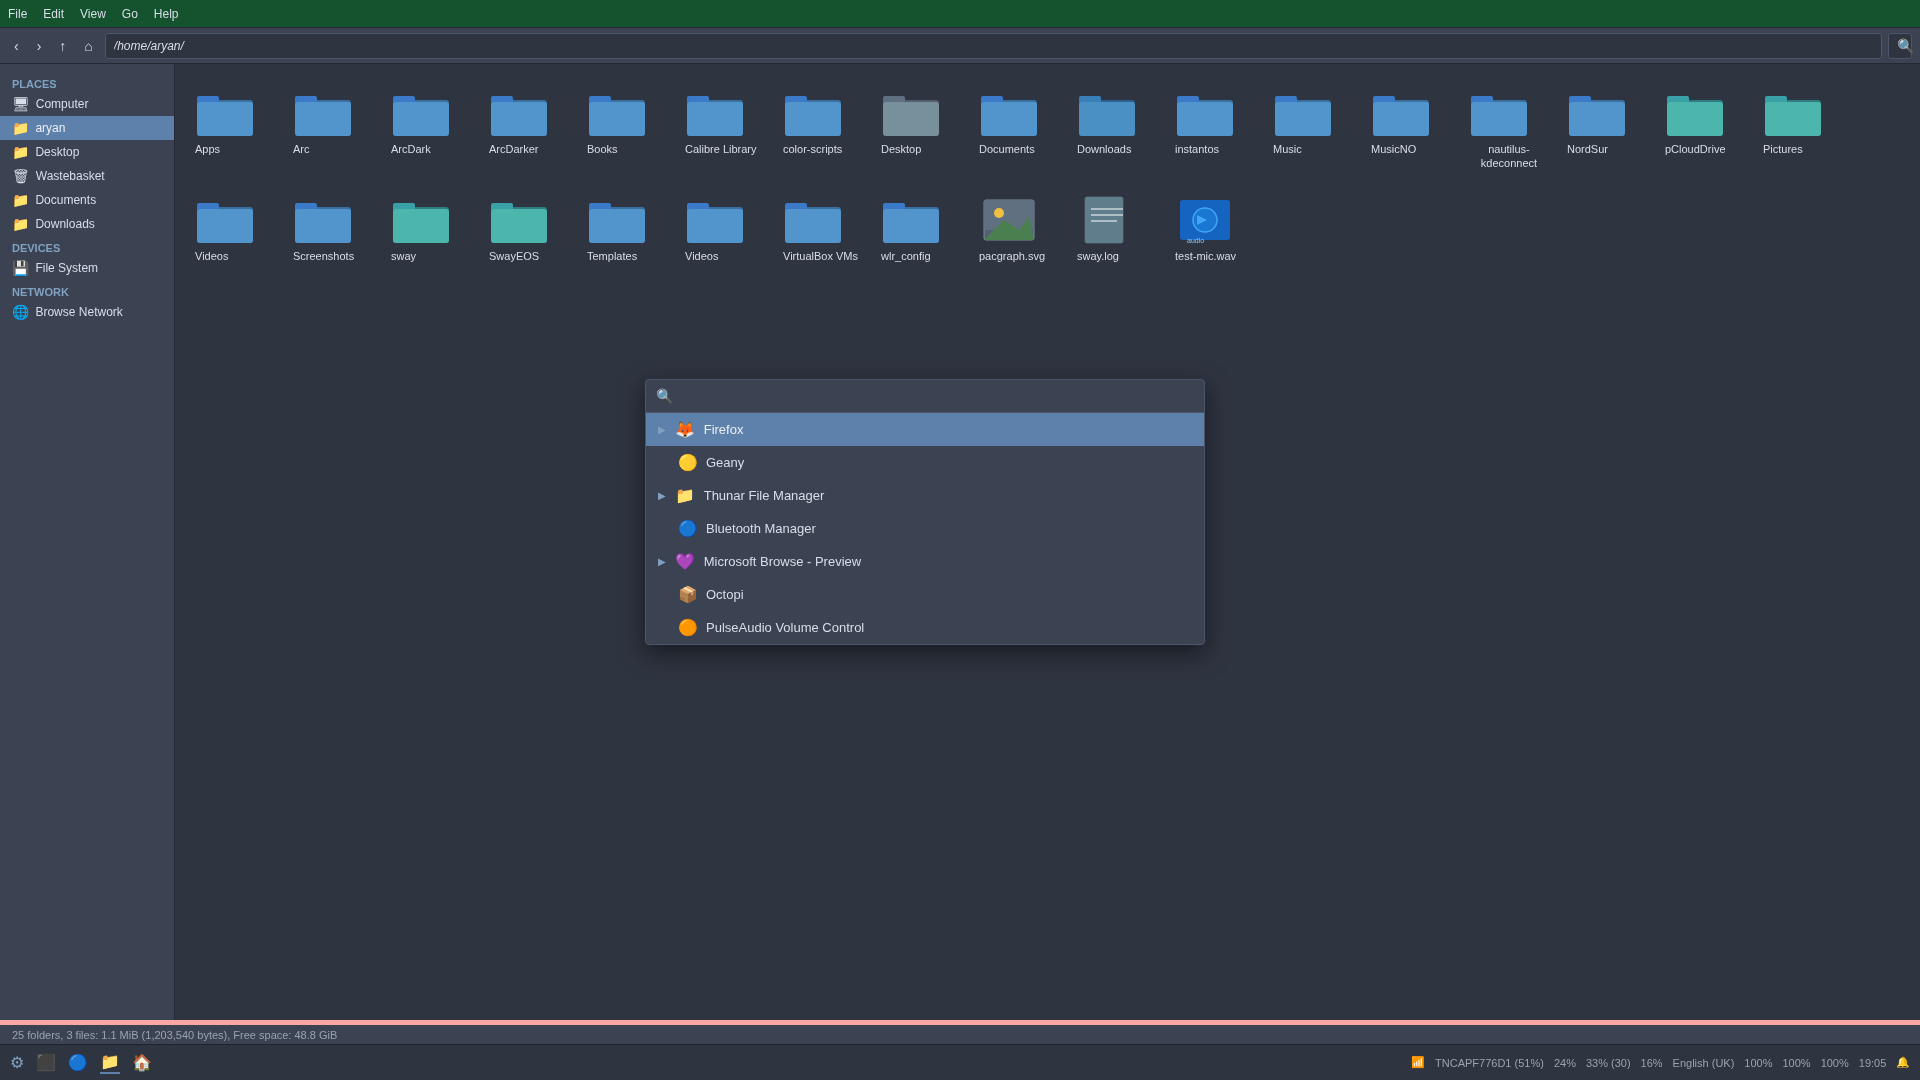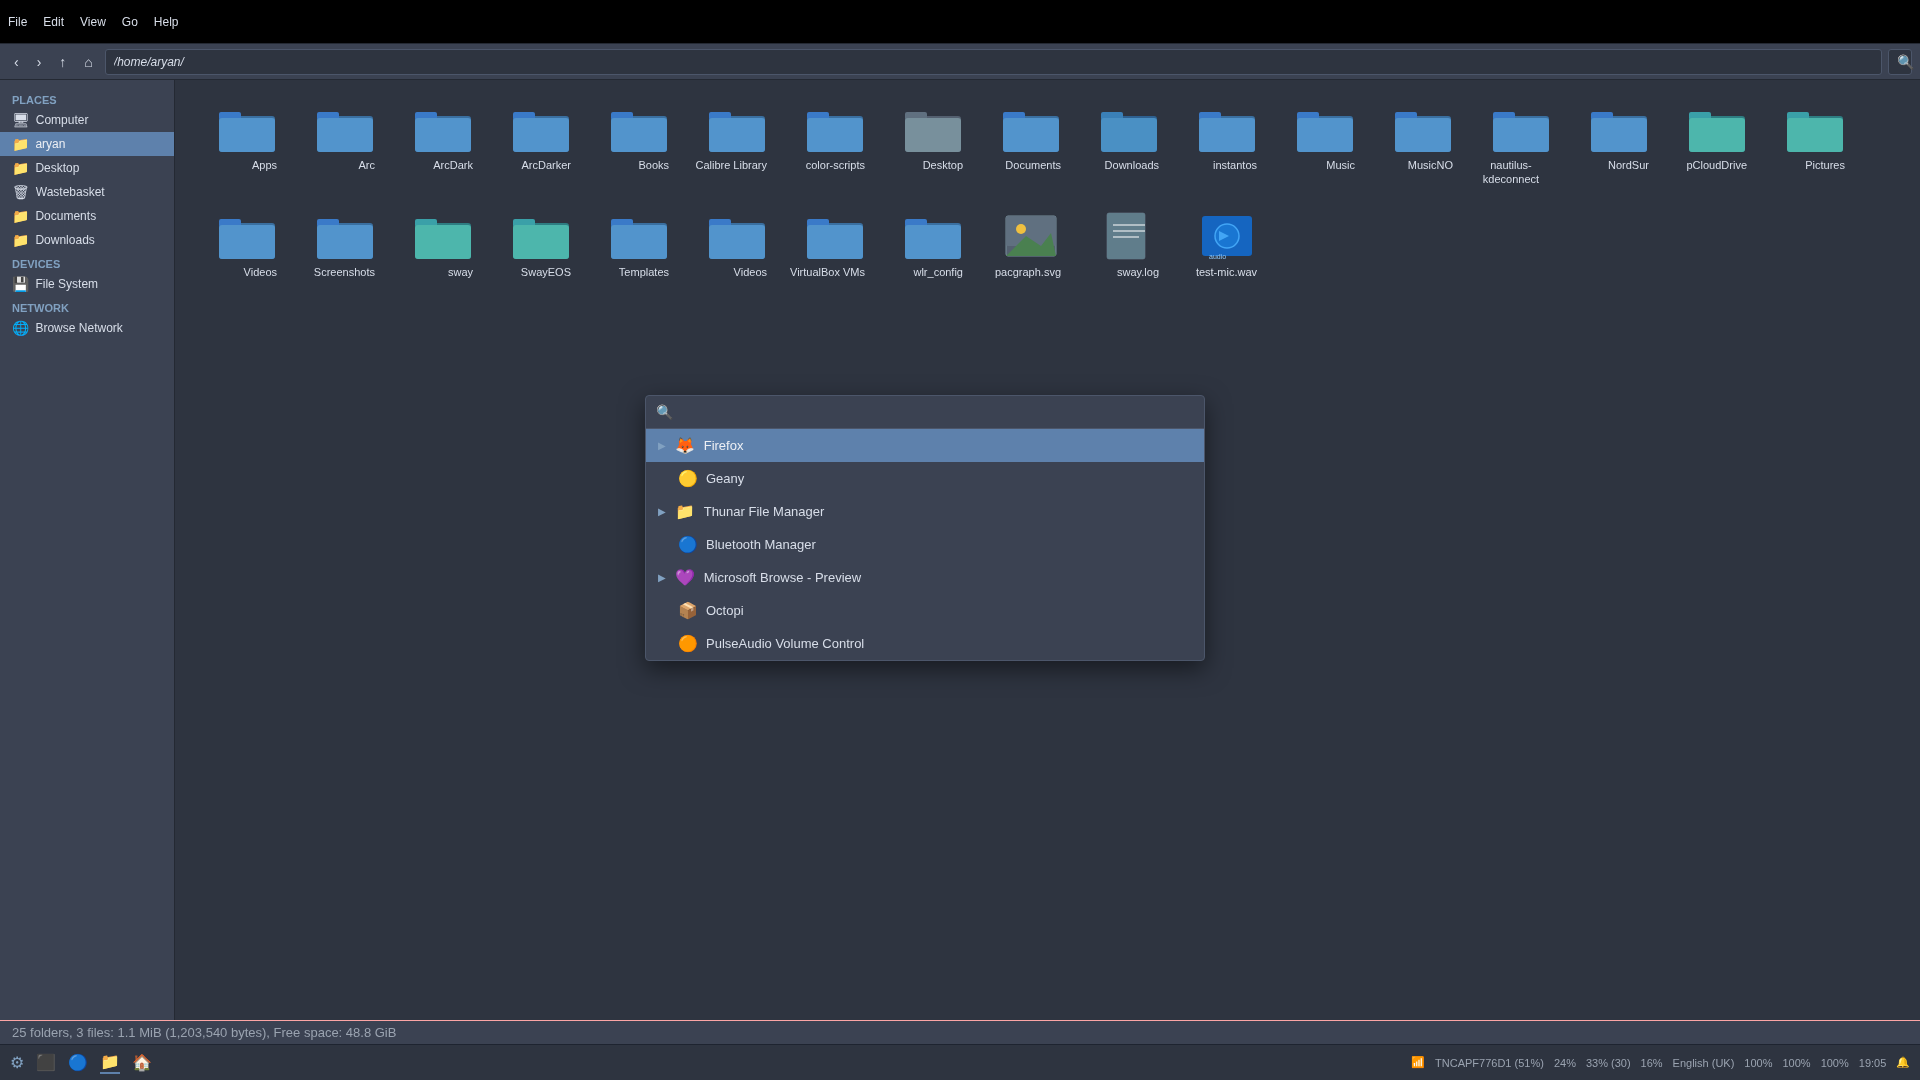--- a/index.html
+++ b/index.html
@@ -12,22 +12,22 @@
       color: #d8dee9;
       overflow: hidden;
       display: flex;
       flex-direction: column;
     }
 
     
     .menubar {
       display: flex;
       align-items: center;
-      background: #000000;
-      height: 44px;
+      background: #14532d;
+      height: 28px;
       padding: 8px 8px;
       gap: 16px;
       border-bottom: 1px solid #242933;
     }
     .menubar span {
       cursor: pointer;
       font-size: 12px;
       color: #d8dee9;
     }
 
@@ -120,21 +120,21 @@
     }
     .file-grid {
       display: flex;
       flex-wrap: wrap;
       gap: 8px;
       align-content: flex-start;
     }
     .file-item {
       display: flex;
       flex-direction: column;
-      align-items: flex-end;
+      align-items: flex-start;
       width: 90px;
       padding: 8px 4px;
       border-radius: 4px;
       cursor: pointer;
       text-align: center;
     }
     .folder-icon {
       width: 60px;
       height: 50px;
       position: relative;
@@ -190,25 +190,25 @@
       color: #d8dee9;
     }
     .dropdown-item.highlighted { background: #5e81ac; color: #eceff4; }
     .dropdown-item-icon { font-size: 16px; width: 20px; text-align: center; }
     .dropdown-arrow { color: #81a1c1; font-size: 10px; margin-right: 2px; }
 
     
     .statusbar {
       height: 24px;
       background: #3b4252;
-      border-top: 1px solid #fca5a5;
+      border-top: 5px solid #fca5a5;
       display: flex;
       align-items: center;
       padding: 0 12px;
-      font-size: 13px;
+      font-size: 11px;
       color: #9aa3b0;
     }
 
     
     .taskbar {
       height: 36px;
       background: #2e3440;
       border-top: 1px solid #1e2430;
       display: flex;
       align-items: center;

